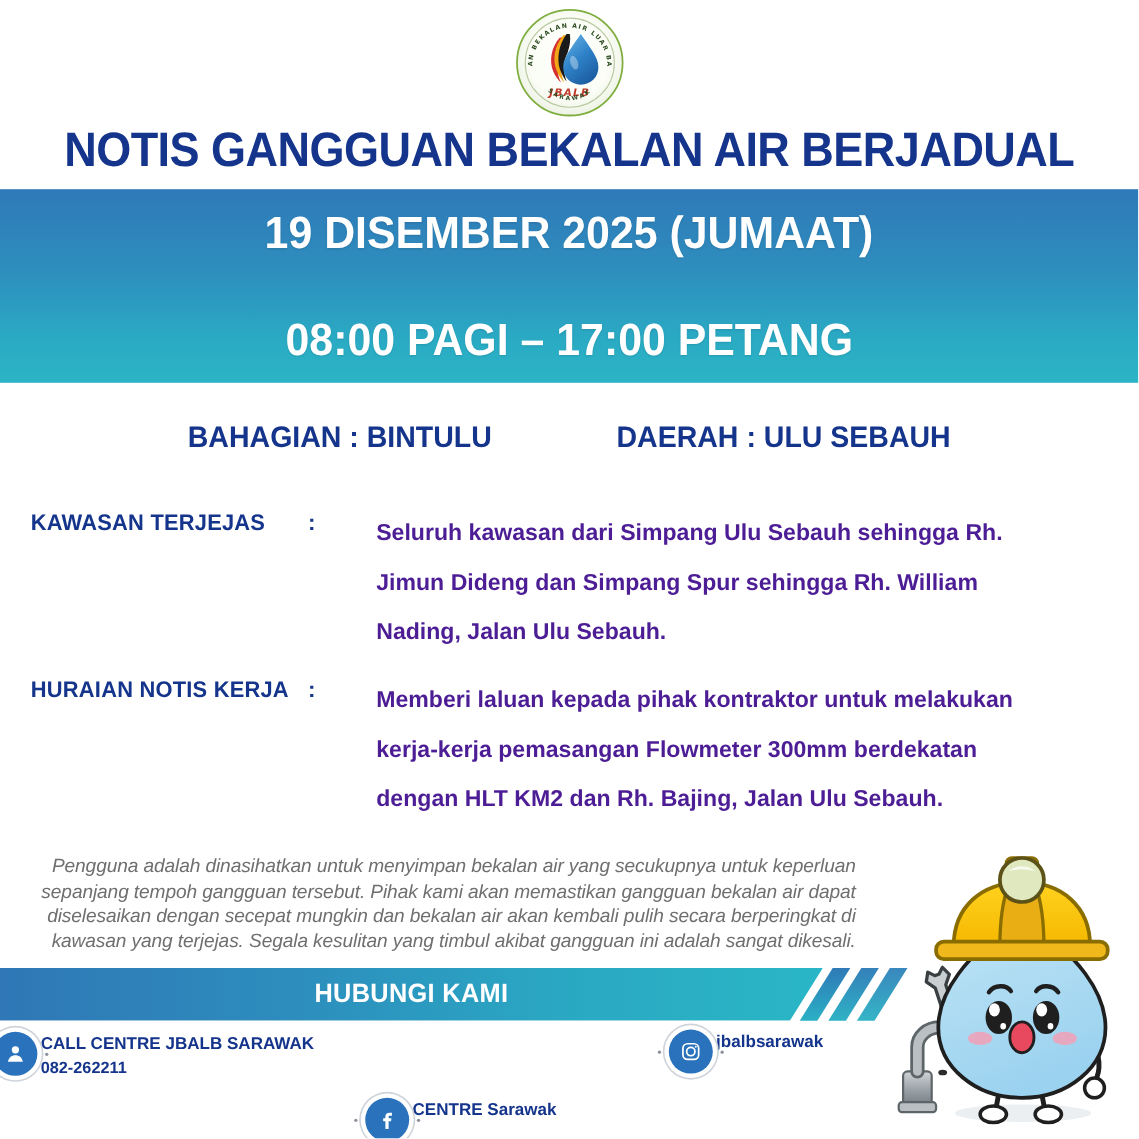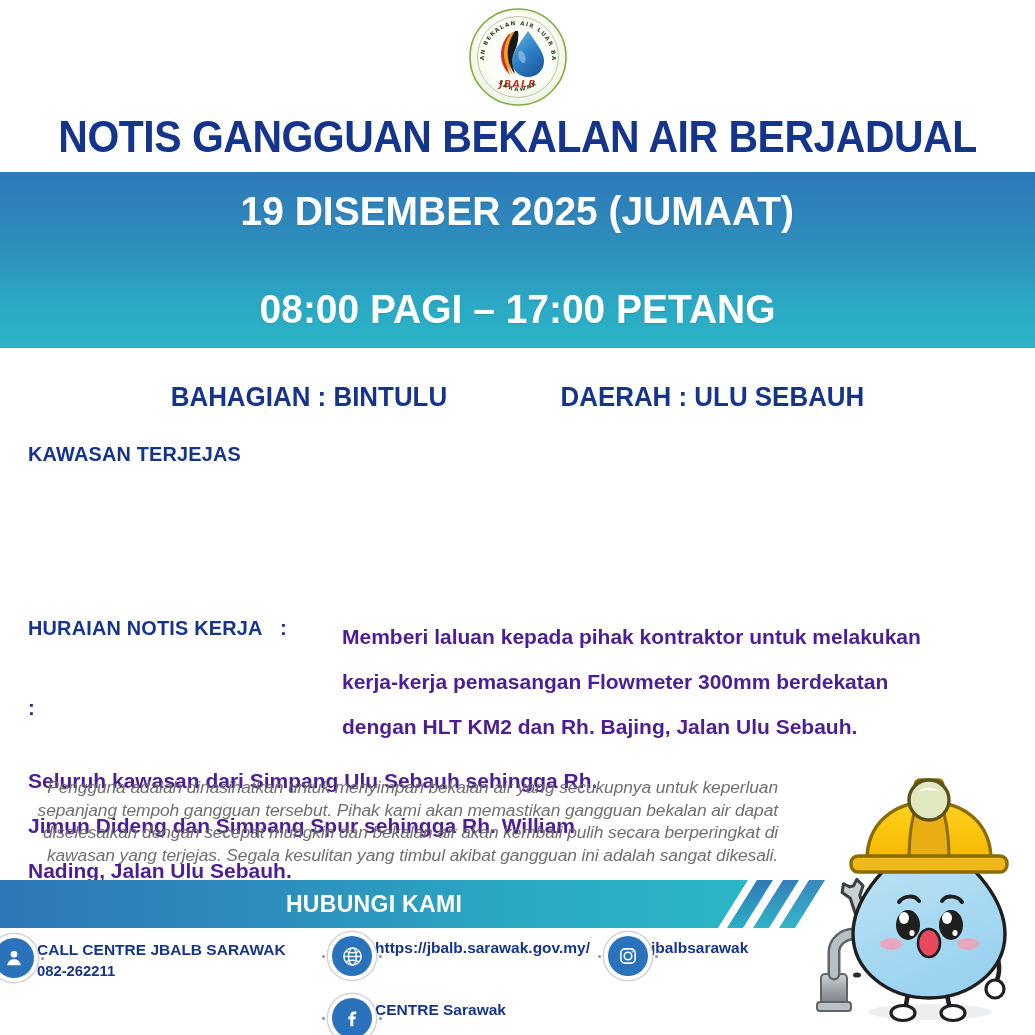--- a/index.html
+++ b/index.html
@@ -49,21 +49,21 @@
     position:absolute;top:382px;left:0;width:1035px;
     display:flex;justify-content:center;gap:118px;
     color:#15358c;font-weight:bold;font-size:27px;
     transform:scaleX(0.96);
   }
 
   
   .detail{
     position:absolute;left:28px;width:975px;display:flex;align-items:flex-start;
   }
-  .detail-1{top:440px;flex-direction:column;}
+  .detail-1{top:462px;}
   .detail-2{top:614px;}
   .detail .lbl{
     width:252px;flex:0 0 252px;
     color:#15358c;font-weight:bold;font-size:20.5px;letter-spacing:.2px;
     transform:scaleX(0.97);transform-origin:left center;
     padding-top:2px;
   }
   .detail .colon{
     width:62px;flex:0 0 62px;color:#15358c;font-weight:bold;font-size:20.5px;padding-top:2px;
   }
@@ -213,32 +213,20 @@
           <circle cx="12" cy="8" r="3.6"></circle>
           <path d="M4.6 20 C 5.4 15.4, 8.4 13.4, 12 13.4 C 15.6 13.4, 18.6 15.4, 19.4 20 Z"></path>
         </svg>
       </div>
       <div class="ctext">
         <div>CALL CENTRE JBALB SARAWAK</div>
         <div class="small">082-262211</div>
       </div>
     </div>
 
-    <div class="cgrp c-web">
-      <div class="cicon dots">
-        <svg width="23" height="23" viewBox="0 0 24 24" fill="none" stroke="#ffffff" stroke-width="1.5" aria-hidden="true">
-          <circle cx="12" cy="12" r="9"></circle>
-          <ellipse cx="12" cy="12" rx="4.1" ry="9"></ellipse>
-          <line x1="3" y1="12" x2="21" y2="12"></line>
-          <path d="M5 6.5 C 8.2 8.6, 15.8 8.6, 19 6.5"></path>
-          <path d="M5 17.5 C 8.2 15.4, 15.8 15.4, 19 17.5"></path>
-        </svg>
-      </div>
-      <div class="ctext">https://jbalb.sarawak.gov.my/</div>
-    </div>
 
     <div class="cgrp c-fb">
       <div class="cicon dots">
         <svg width="22" height="22" viewBox="0 0 24 24" fill="#ffffff" aria-hidden="true">
           <path d="M14.6 7.9 h2.1 V4.9 h-2.6 c-2.5 0 -3.9 1.5 -3.9 3.9 v1.6 H8 v3 h2.2 V21 h3.2 v-7.6 h2.4 l0.4 -3 h-2.8 V9.2 c0 -0.9 0.3 -1.3 1.2 -1.3 z"></path>
         </svg>
       </div>
       <div class="ctext">CENTRE Sarawak</div>
     </div>
 

